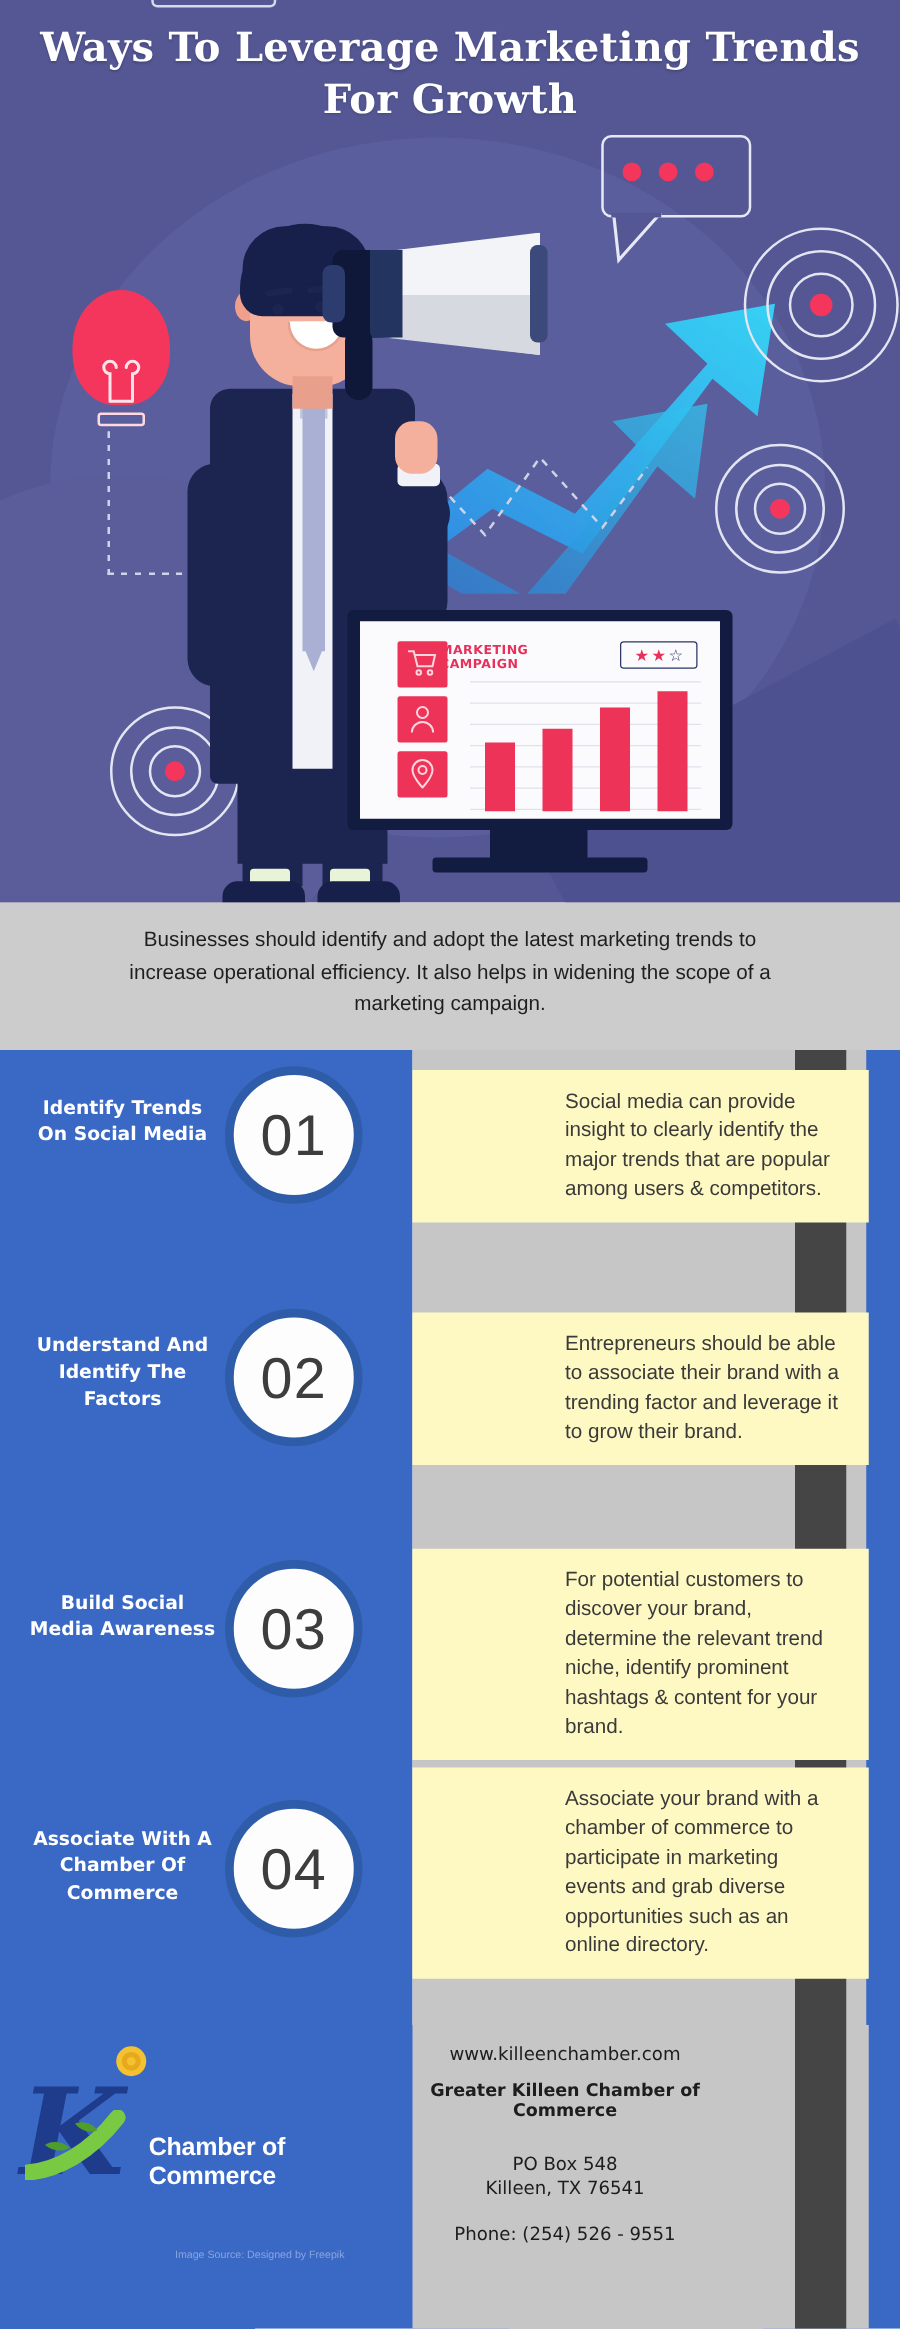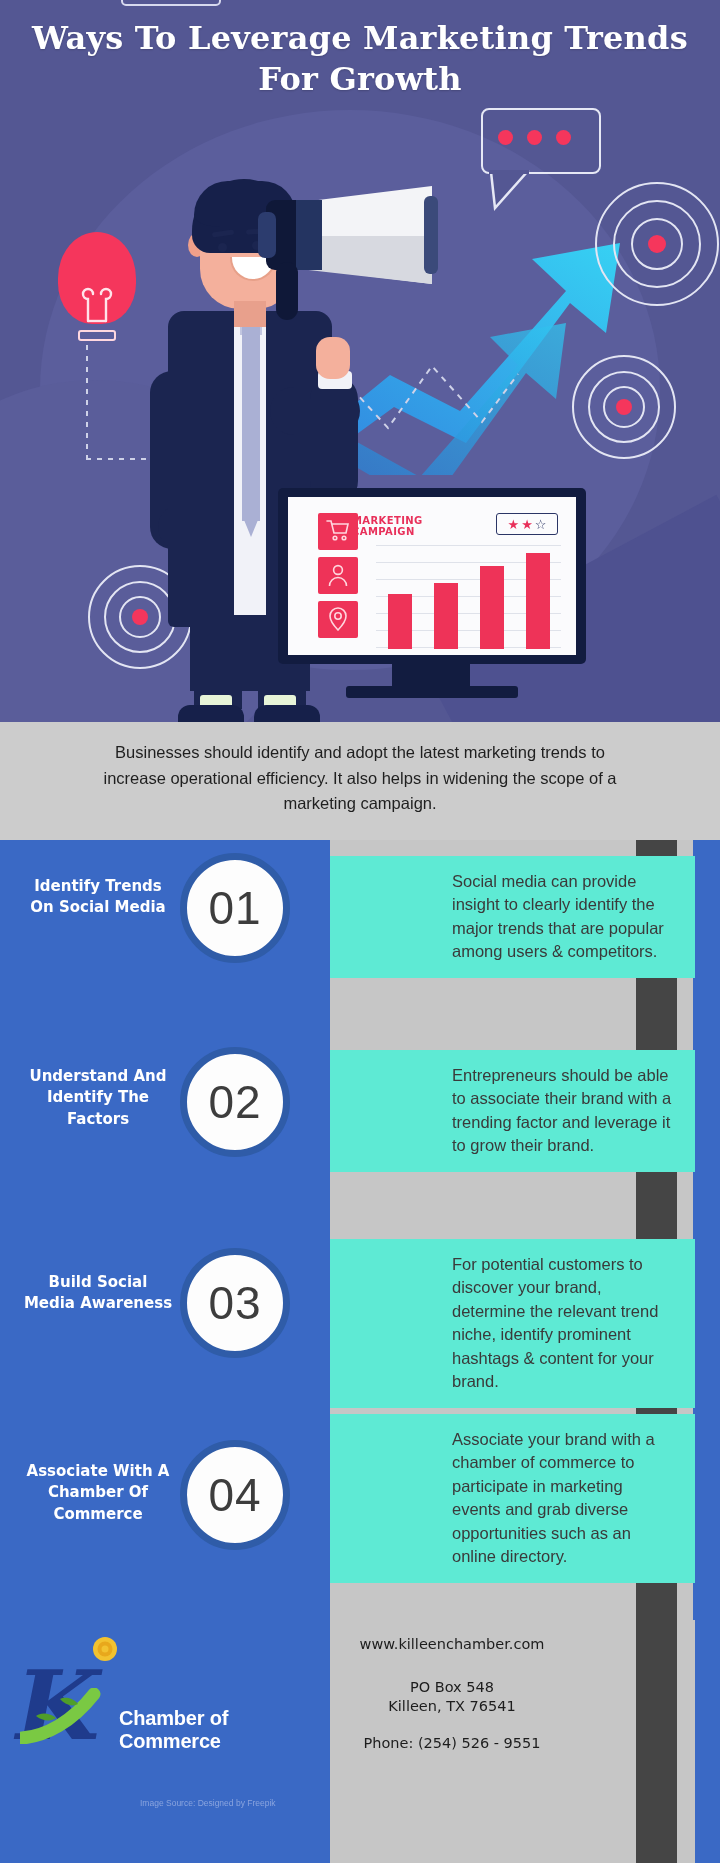--- a/index.html
+++ b/index.html
@@ -200,21 +200,21 @@
   .band-blueR { position:absolute; left:693px; top:0; width:27px; height:780px;
        background:#3a69c5; }
 
   .step { position:absolute; left:0; width:720px; }
   .step-label {
     position:absolute; left:0; width:196px; text-align:center; color:#ffffff;
     font-family:"DejaVu Sans","Liberation Sans",sans-serif;
     font-size:15px; font-weight:bold; line-height:1.42;
   }
   .step-card {
-    position:absolute; left:330px; width:365px; background:#5eead4;
+    position:absolute; left:330px; width:365px; background:#fef9c3;
   }
   .step-card p {
     padding: 14px 22px 14px 122px; color:#3a3a3a;
     font-size:16.5px; line-height:1.42;
     font-family:"Liberation Sans", sans-serif;
   }
   .step-circle {
     position:absolute; left:180px; width:110px; height:110px;
     border-radius:50%; background:#fdfdfd; border:7px solid #2f5ca8;
     display:flex; align-items:center; justify-content:center;
@@ -489,20 +489,21 @@
     </div>
   </div>
 
   <div class="footer">
     <div class="footer-blue"></div>
     <div class="footer-gray"></div>
     <div class="footer-dark"></div>
 
     <div class="footer-text">
       <div class="f-url">www.killeenchamber.com</div>
+      <div class="f-org">Greater Killeen Chamber of Commerce</div>
       <div class="f-addr">
         <div>PO Box 548</div>
         <div>Killeen, TX 76541</div>
       </div>
       <div class="f-phone">Phone: (254) 526 - 9551</div>
     </div>
 
     <div class="logo">
       <div class="logo-k">K</div>
       <svg class="logo-swoosh" viewBox="0 0 96 56">

